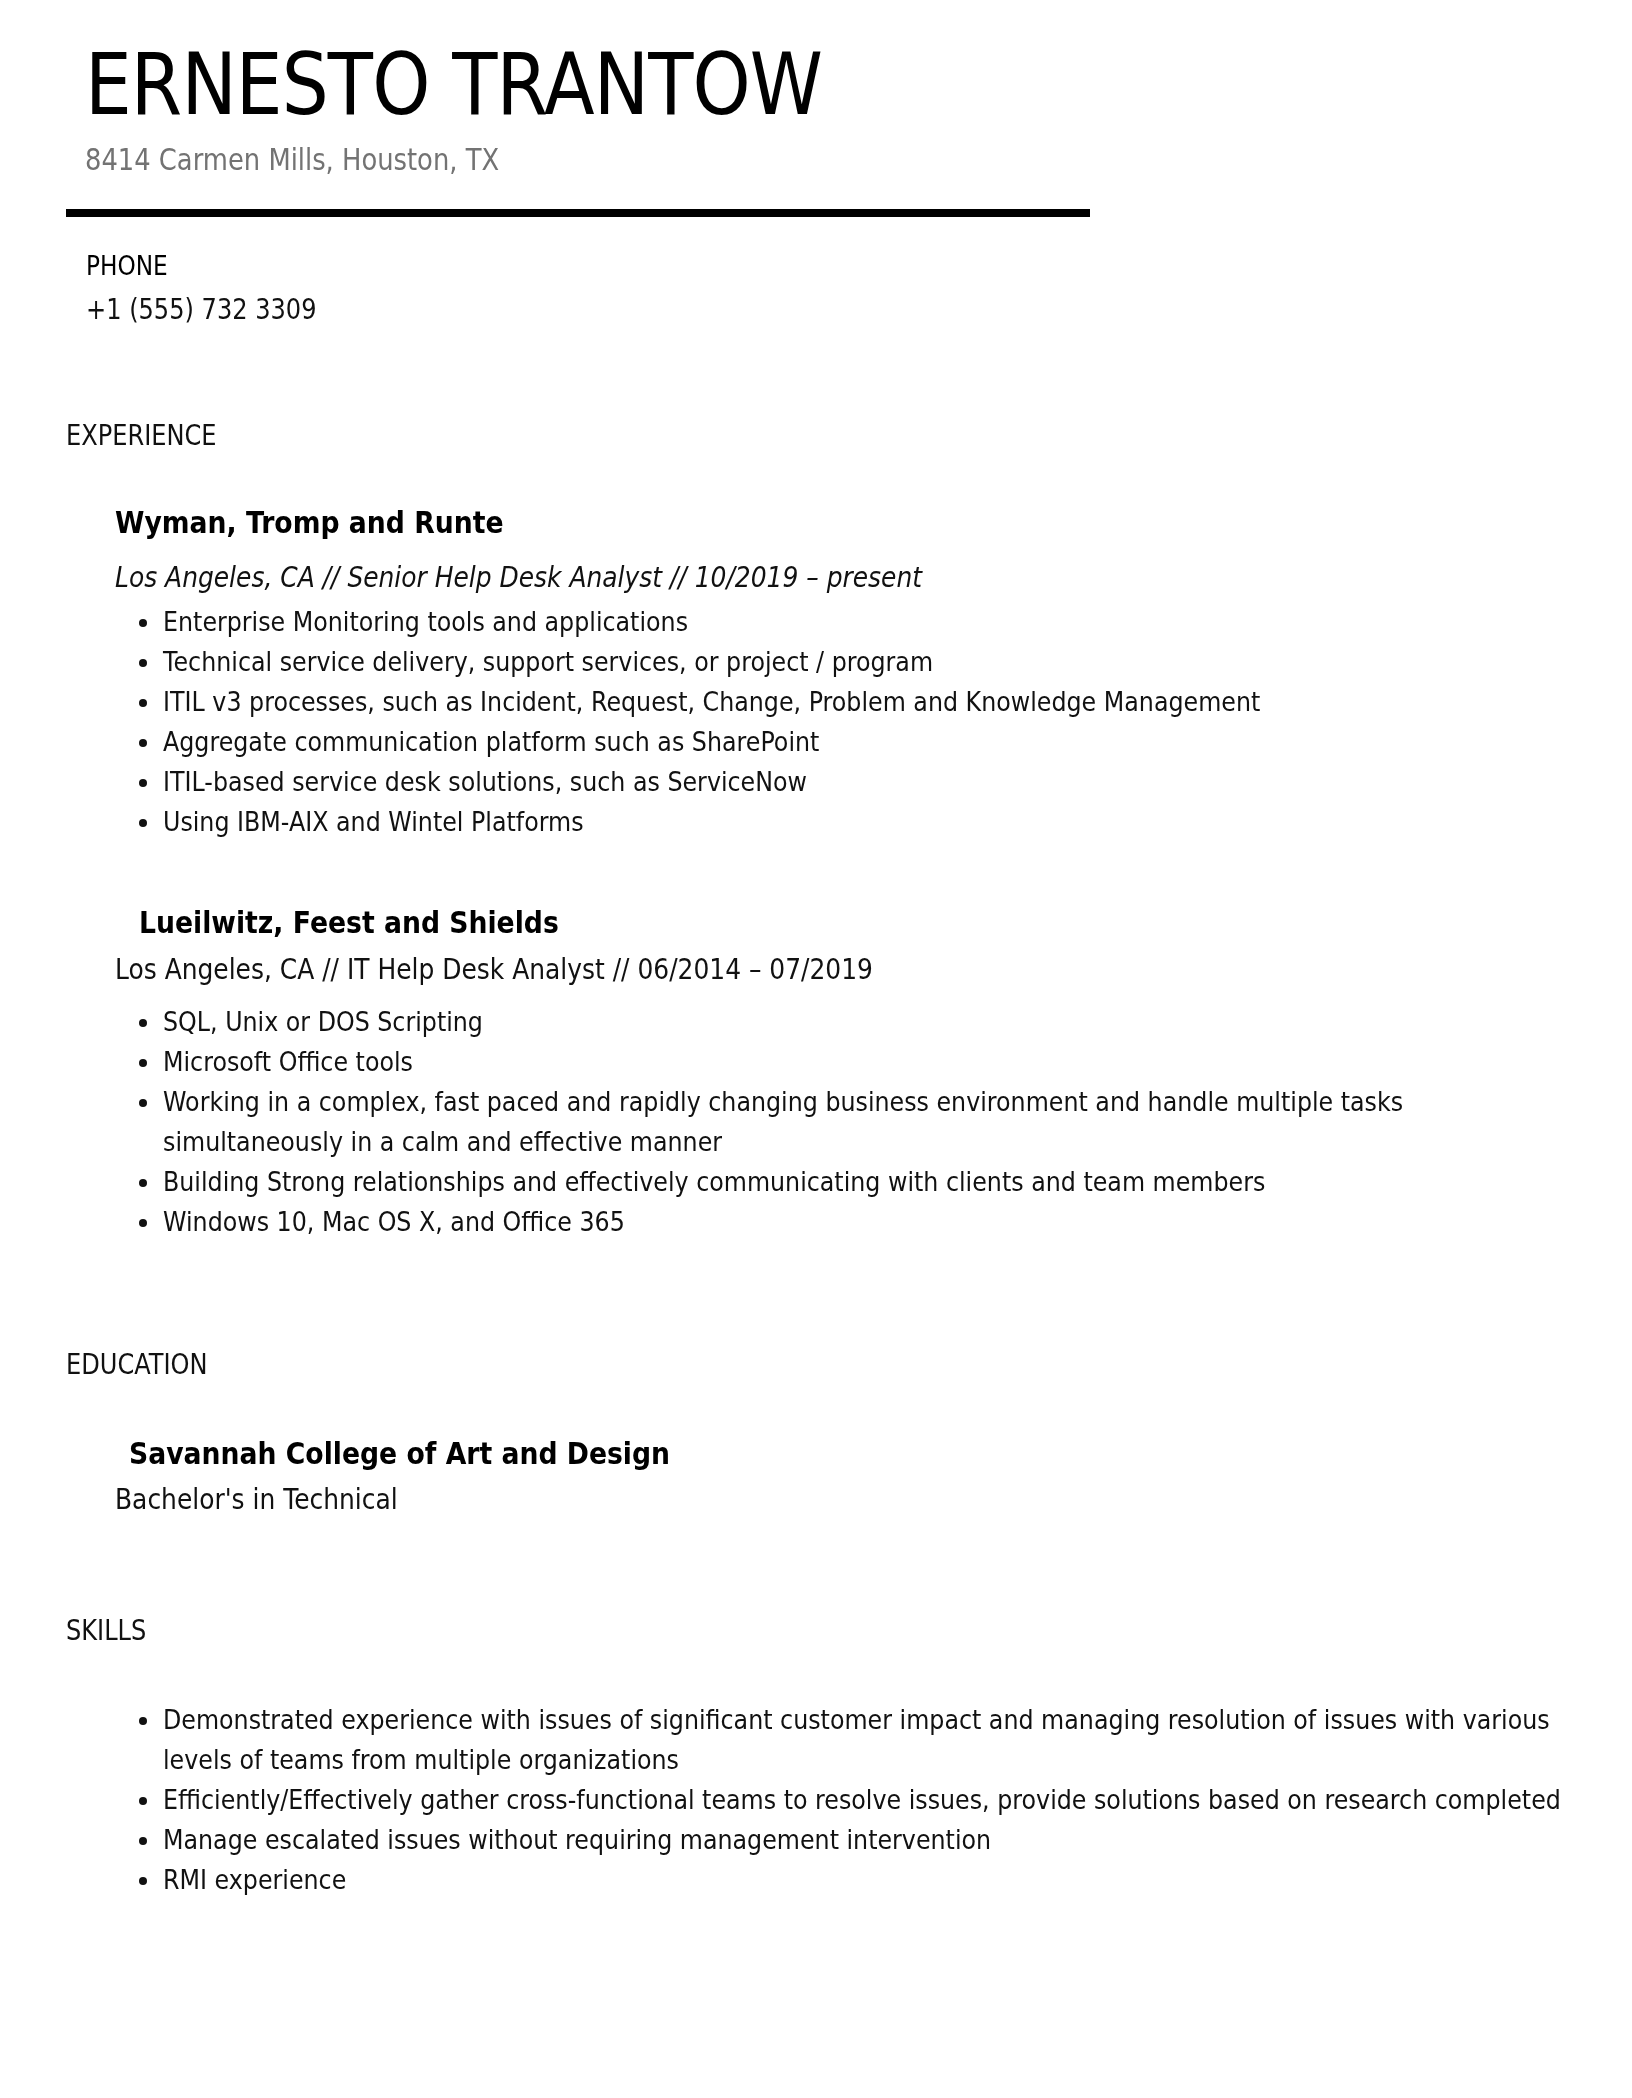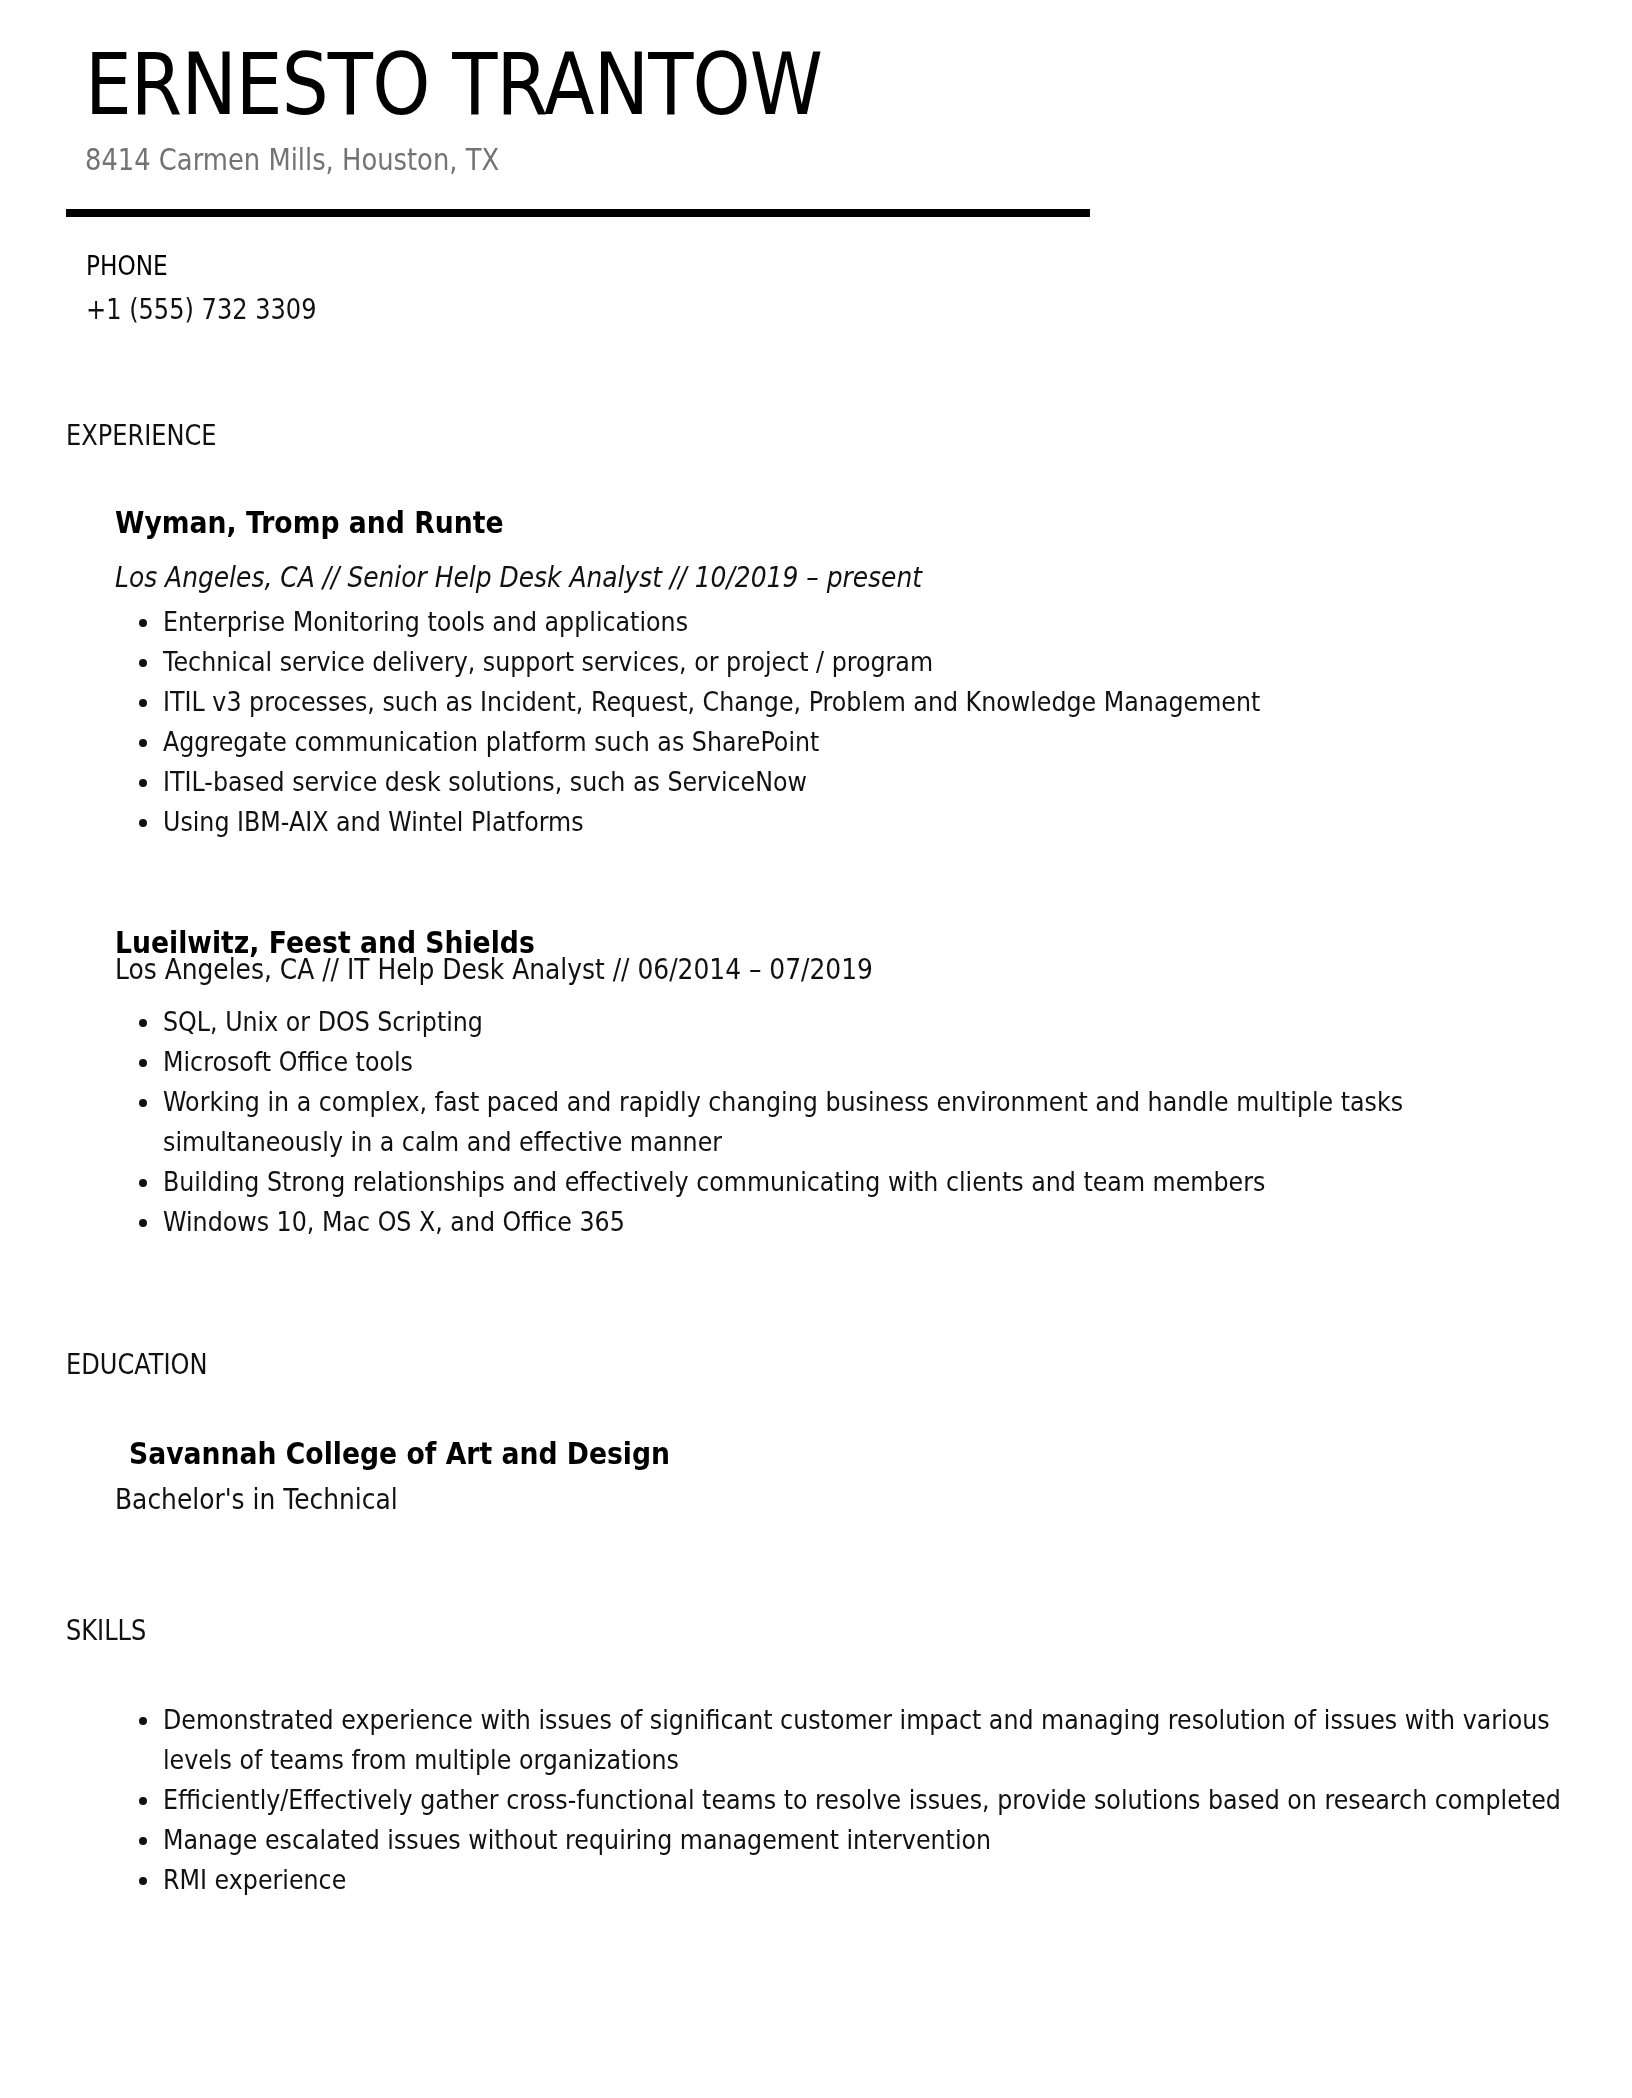--- a/index.html
+++ b/index.html
@@ -58,21 +58,21 @@
 </div>
 <ul class="bullets" style="top:602px;text-decoration:underline;">
   <li><span class="txt">Enterprise Monitoring tools and applications</span></li>
   <li><span class="txt">Technical service delivery, support services, or project / program</span></li>
   <li><span class="txt">ITIL v3 processes, such as Incident, Request, Change, Problem and Knowledge Management</span></li>
   <li><span class="txt">Aggregate communication platform such as SharePoint</span></li>
   <li><span class="txt">ITIL-based service desk solutions, such as ServiceNow</span></li>
   <li><span class="txt">Using IBM-AIX and Wintel Platforms</span></li>
 </ul>
 
-<div class="company" style="top:922px;">
+<div class="company" style="top:902px;margin-left:24px;">
   <span class="cond">Lueilwitz, Feest and Shields</span>
 </div>
 <div class="meta" style="top:949px;">
   <span class="cond">Los Angeles, CA // IT Help Desk Analyst // 06/2014 – 07/2019</span>
 </div>
 <ul class="bullets" style="top:1002px;">
   <li><span class="txt">SQL, Unix or DOS Scripting</span></li>
   <li><span class="txt">Microsoft Office tools</span></li>
   <li><span class="txt">Working in a complex, fast paced and rapidly changing business environment and handle multiple tasks simultaneously in a calm and effective manner</span></li>
   <li><span class="txt">Building Strong relationships and effectively communicating with clients and team members</span></li>

